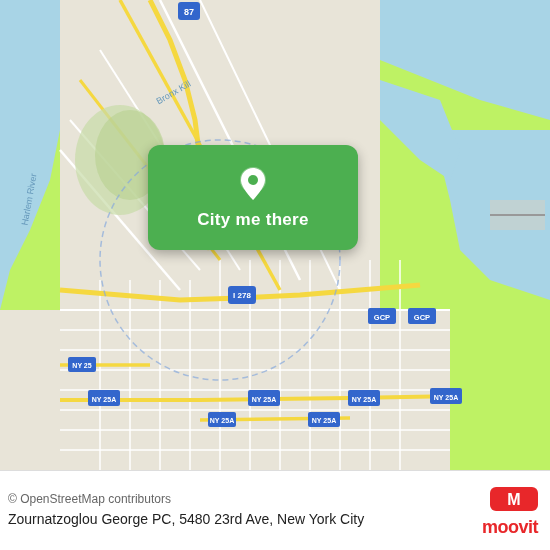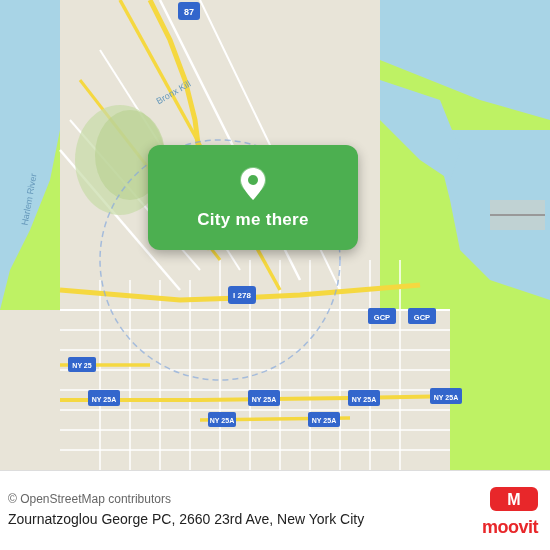--- a/index.html
+++ b/index.html
@@ -220,21 +220,21 @@
         <path d="M18 2 C11.4 2 6 7.4 6 14 C6 22 18 34 18 34 C18 34 30 22 30 14 C30 7.4 24.6 2 18 2Z" fill="white"></path>
         <circle cx="18" cy="14" r="5" fill="#4CAF50"></circle>
       </svg>
       <span class="button-text">City me there</span>
     </div>
   </div>
 
   <div class="bottom-bar">
     <div class="address-section">
       <span class="copyright-line">© OpenStreetMap contributors</span>
-      <span class="address-line">Zournatzoglou George PC, 2660 23rd Ave, New York City</span>
+      <span class="address-line">Zournatzoglou George PC, 5480 23rd Ave, New York City</span>
     </div>
     <div class="moovit-logo">
       <svg width="48" height="32" viewBox="0 0 48 32">
 
         <rect x="0" y="4" width="48" height="24" rx="6" fill="#e8272a"></rect>
         <text x="24" y="22" text-anchor="middle" font-size="16" font-weight="bold" fill="white" font-family="Arial">M</text>
       </svg>
       <span class="moovit-text">moovit</span>
     </div>
   </div>

